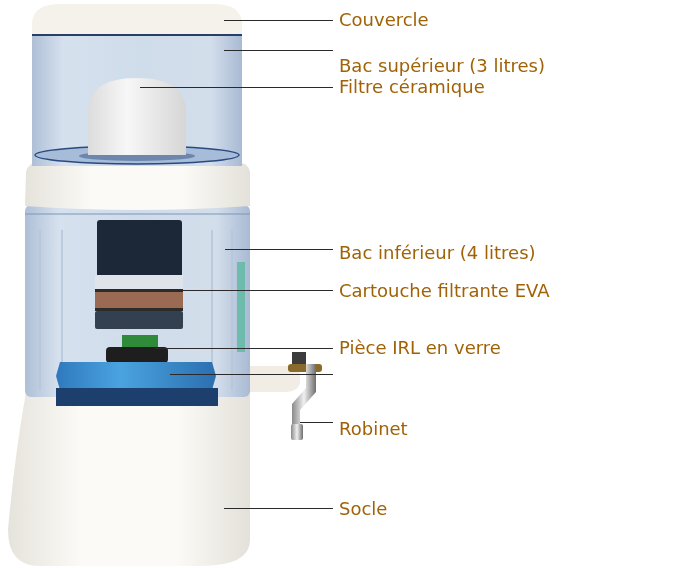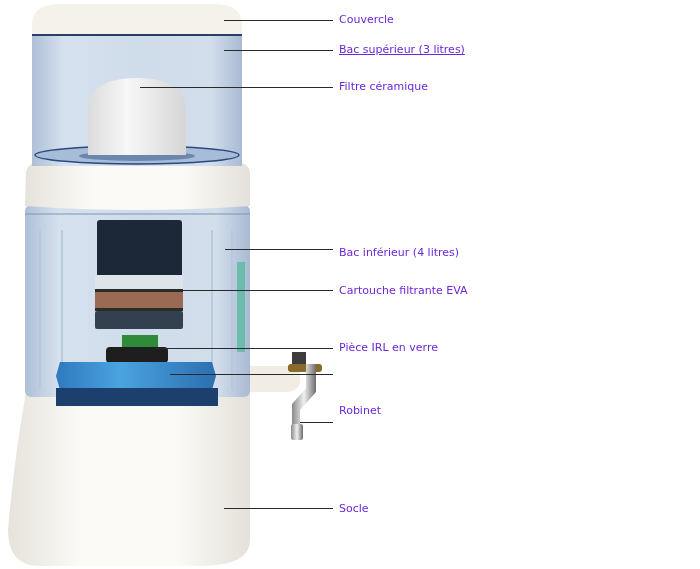--- a/index.html
+++ b/index.html
@@ -1,18 +1,18 @@
 <!DOCTYPE html>
 <html><head>
 <meta charset="utf-8">
 <style>
   html, body { margin:0; padding:0; background:#ffffff; }
   body { width:700px; height:569px; position:relative; overflow:hidden; font-family:"DejaVu Sans", sans-serif; }
   #diagram { position:absolute; left:0; top:0; width:700px; height:569px; }
-  .label { position:absolute; left:339px; font-size:11px; color:#6d28d9; white-space:nowrap; line-height:18px; }
+  .label { position:absolute; left:339px; font-size:18px; color:#a16207; white-space:nowrap; line-height:18px; }
   .leader { position:absolute; height:1px; background:#2a2a2a; }
 </style>
 </head>
 <body>
 
 <div id="diagram">
   <svg width="700" height="569" viewBox="0 0 700 569">
     <defs>
       <linearGradient id="tankGrad" x1="0" x2="1" y1="0" y2="0">
         <stop offset="0" stop-color="#aebfd6"></stop>
@@ -111,20 +111,20 @@
   <div class="leader" style="left:140px; top:87px; width:193px;"></div>
   <div class="leader" style="left:225px; top:249px; width:108px;"></div>
   <div class="leader" style="left:170px; top:290px; width:163px;"></div>
   <div class="leader" style="left:155px; top:348px; width:178px;"></div>
   <div class="leader" style="left:170px; top:374px; width:163px;"></div>
   <div class="leader" style="left:300px; top:422px; width:33px;"></div>
   <div class="leader" style="left:224px; top:508px; width:109px;"></div>
 
   
   <div class="label" style="top:11px;">Couvercle</div>
-  <div class="label" style="top:41px;text-decoration:underline;">Bac supérieur (3 litres)</div>
+  <div class="label" style="top:57px;">Bac supérieur (3 litres)</div>
   <div class="label" style="top:78px;">Filtre céramique</div>
   <div class="label" style="top:244px;text-align:center;">Bac inférieur (4 litres)</div>
   <div class="label" style="top:282px;">Cartouche filtrante EVA</div>
   <div class="label" style="top:339px;">Pièce IRL en verre</div>
-  <div class="label" style="top:402px;">Robinet</div>
+  <div class="label" style="top:420px;">Robinet</div>
   <div class="label" style="top:500px;text-align:right;">Socle</div>
 </div>
 
 </body></html>

